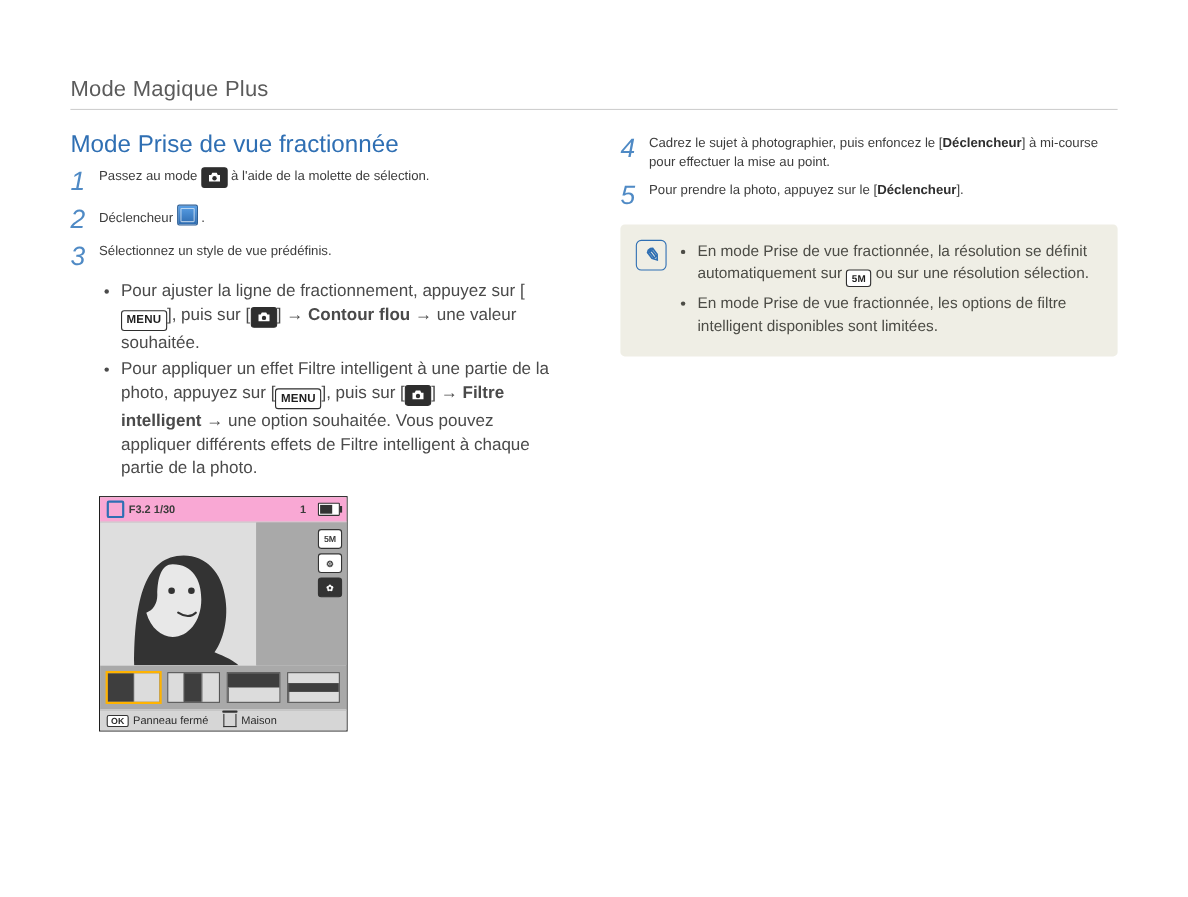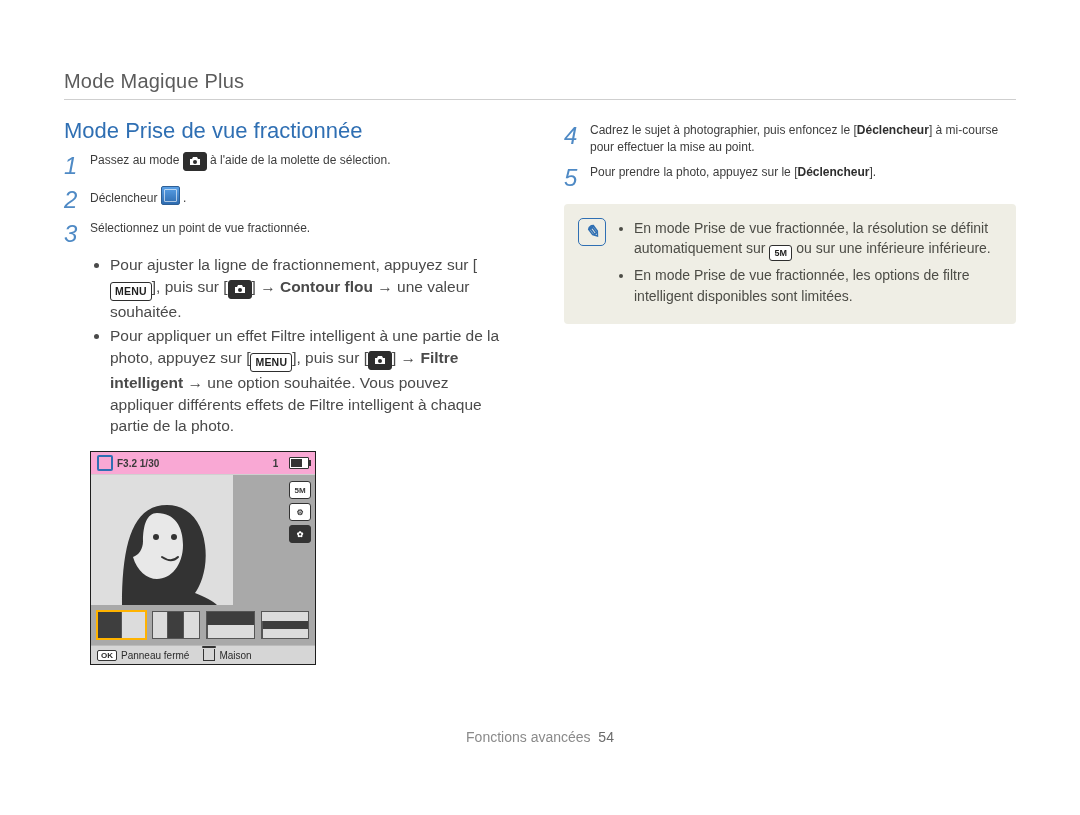--- a/index.html
+++ b/index.html
@@ -237,21 +237,21 @@
         <div class="num">2</div>
         <div class="body">
           <span>Déclencheur </span>
           <span class="icon-blue"></span>
           <span>.</span>
         </div>
       </div>
 
       <div class="step">
         <div class="num">3</div>
-        <div class="body">Sélectionnez un point de vue fractionnée.</div>
+        <div class="body">Sélectionnez un style de vue prédéfinis.</div>
       </div>
 
       <ul class="bullets">
         <li>
           <span>Pour ajuster la ligne de fractionnement, appuyez sur [</span><span class="icon-box menu">MENU</span><span>], puis sur [</span><span class="icon-box dark">
               <svg class="cam-svg" viewBox="0 0 14 11">
                 <path fill="#fff" d="M2 3h2l1-2h4l1 2h2v6H2z"></path>
                 <circle cx="7" cy="6" r="2" fill="#2e2e2e"></circle>
               </svg>
             </span><span>] → </span><strong>Contour flou</strong><span> → une valeur souhaitée.</span>
@@ -336,24 +336,21 @@
         <div class="body">
           <span>Pour prendre la photo, appuyez sur le [</span><strong>Déclencheur</strong><span>].</span>
         </div>
       </div>
 
 
       <div class="note-box">
         <div class="note-icon">✎</div>
         <ul class="note-list">
           <li>
-            <span>En mode Prise de vue fractionnée, la résolution se définit automatiquement sur </span><span class="icon-box" style="font-size:9px;height:14px">5M</span><span> ou sur une inférieure inférieure.</span>
+            <span>En mode Prise de vue fractionnée, la résolution se définit automatiquement sur </span><span class="icon-box" style="font-size:9px;height:14px">5M</span><span> ou sur une résolution sélection.</span>
           </li>
           <li>En mode Prise de vue fractionnée, les options de filtre intelligent disponibles sont limitées.</li>
         </ul>
       </div>
     </div>
   </div>
 
-  <div class="footer">
-    <span>Fonctions avancées</span>&nbsp;&nbsp;<span class="pg">54</span>
-  </div>
 </div>
 
 </body></html>

